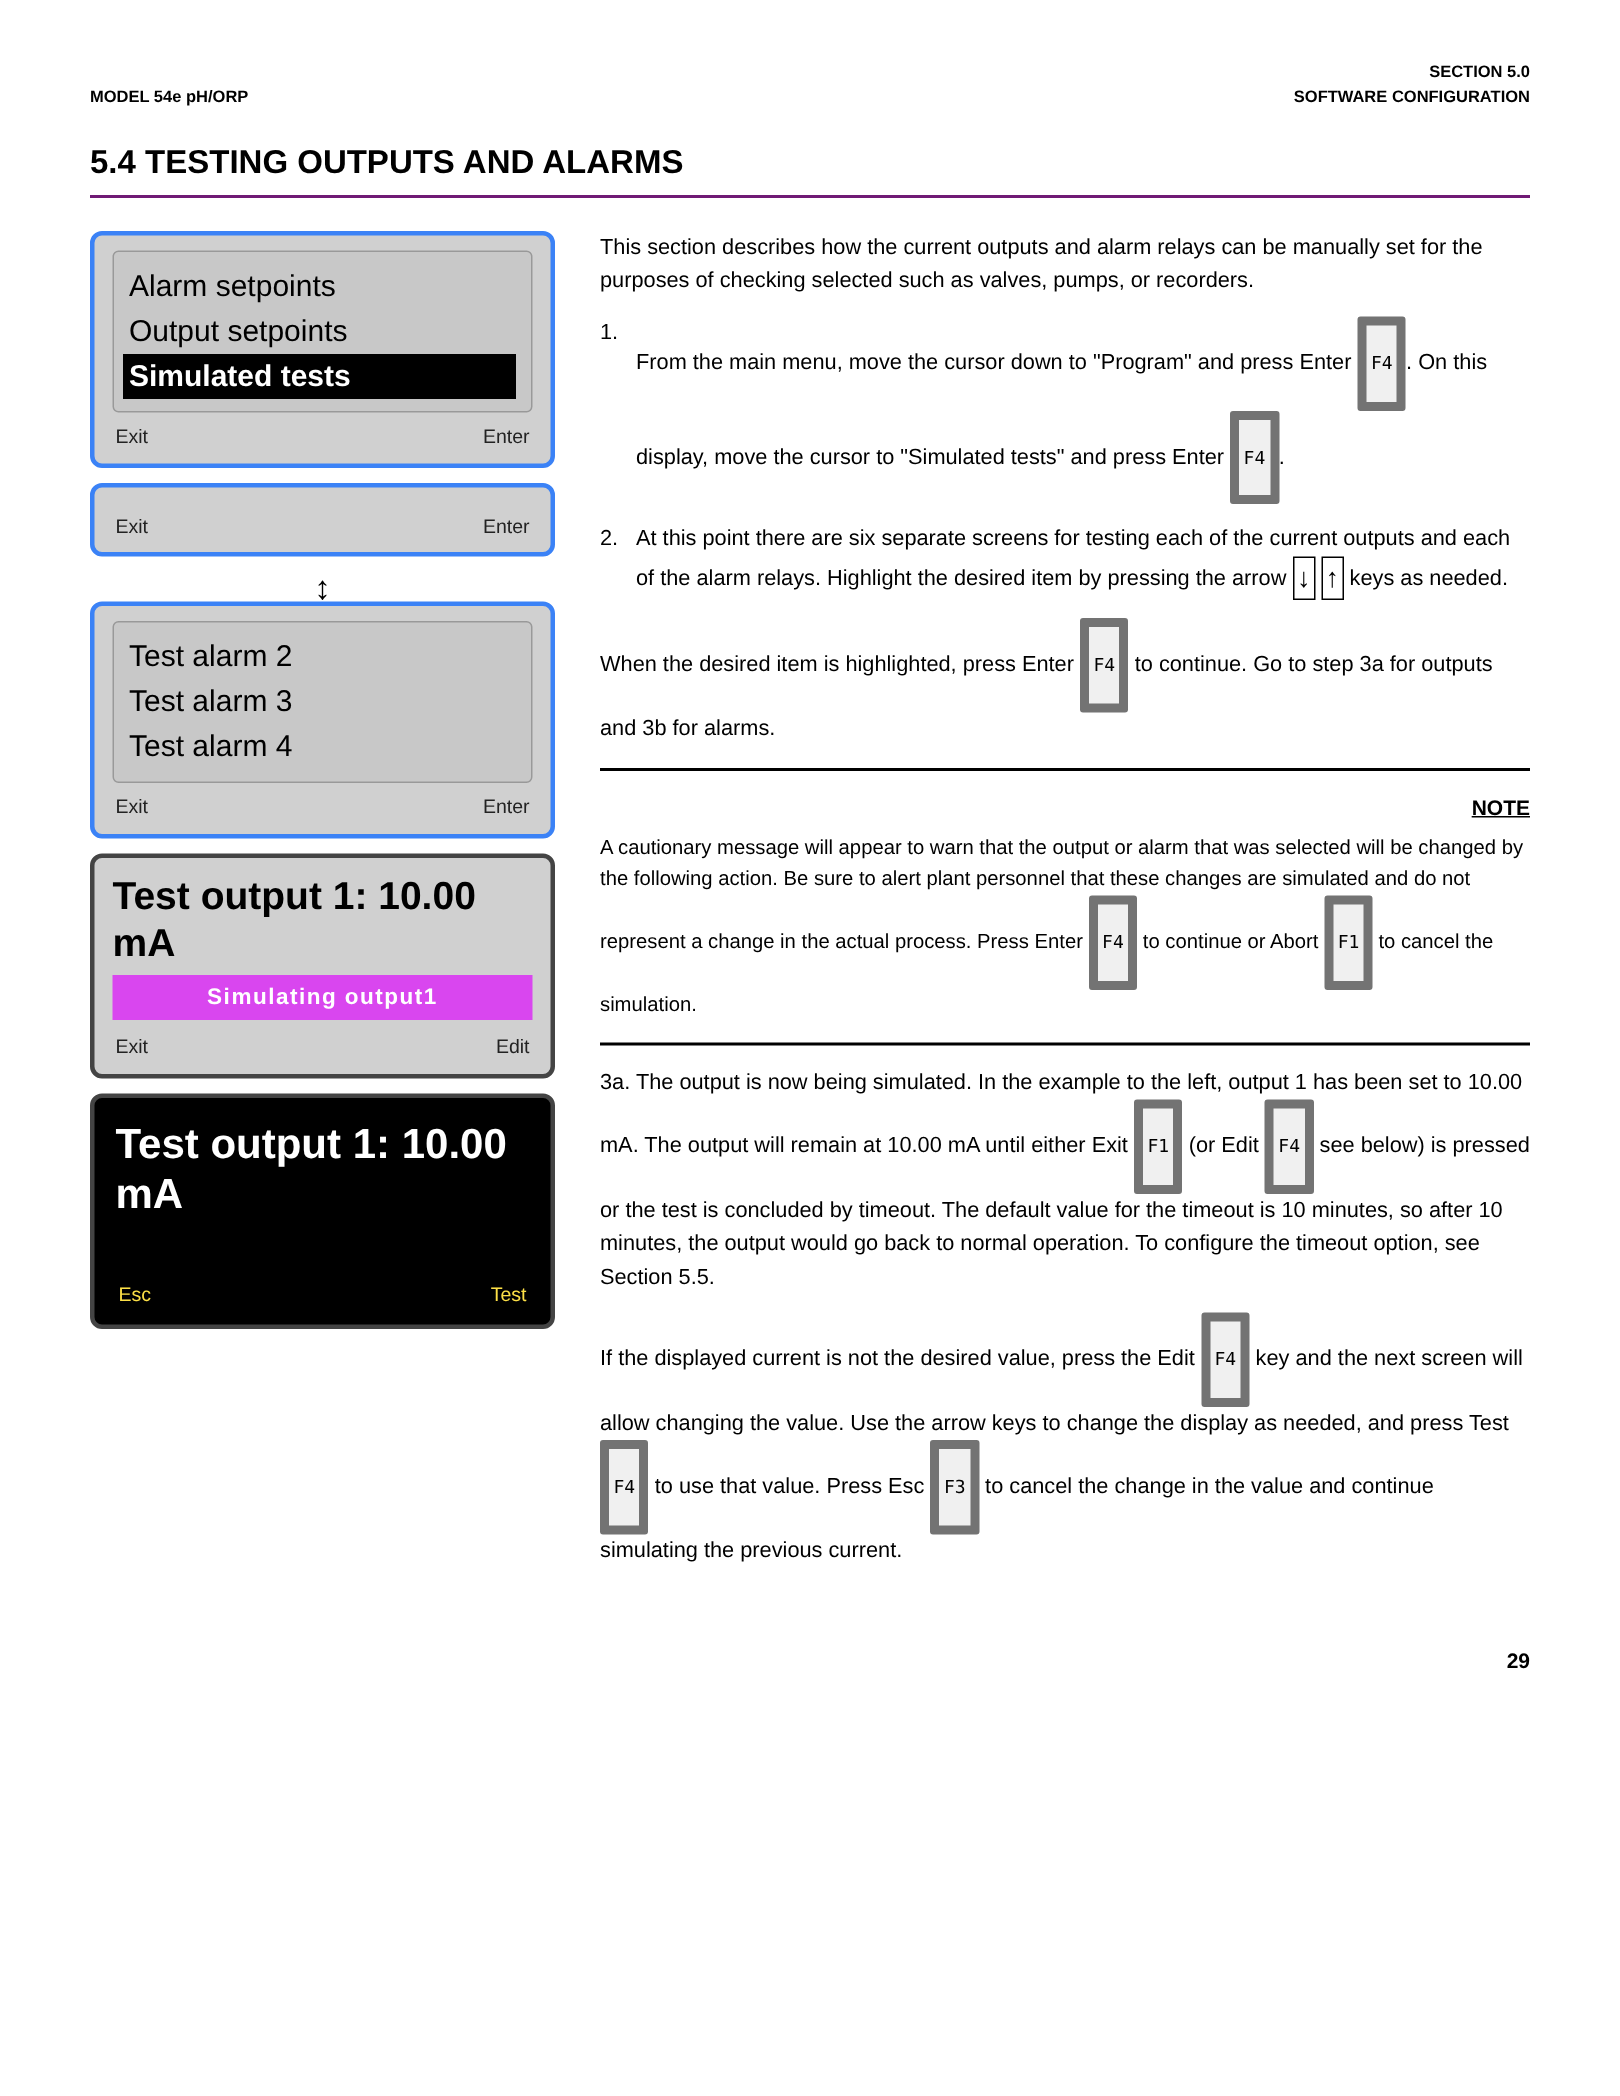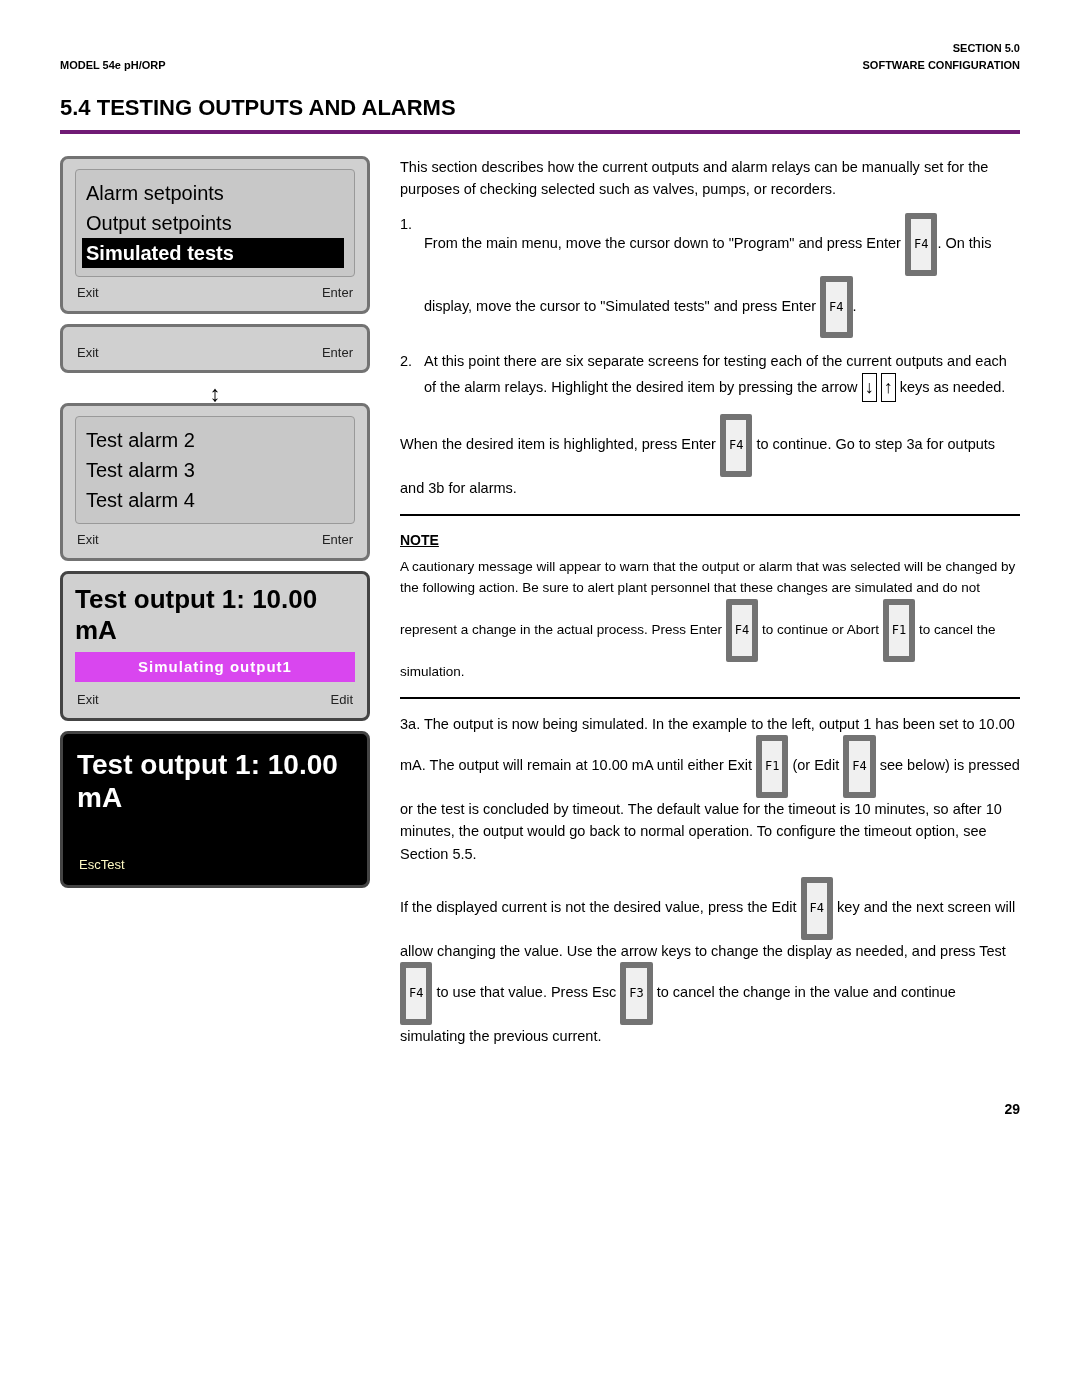--- a/index.html
+++ b/index.html
@@ -22,21 +22,21 @@
       font-size: 11px;
       font-weight: bold;
     }
     .header-left { font-weight: bold; font-size: 11px; }
     .header-right { text-align: right; font-size: 11px; font-weight: bold; }
 
     .section-title {
       font-size: 22px;
       font-weight: bold;
       margin-bottom: 22px;
-      border-bottom: 4px solid #701a75;
+      border-bottom: 2px solid #701a75;
       padding-bottom: 6px;
     }
 
     .main-content {
       display: flex;
       gap: 30px;
       align-items: flex-start;
     }
 
     .left-column {
@@ -48,21 +48,21 @@
     }
 
     .right-column {
       flex: 1;
       font-size: 14.5px;
       line-height: 1.55;
     }
 
     
     .device-screen {
-      border: 3px solid #737373;
+      border: 3px solid #3b82f6;
       border-radius: 8px;
       background: #d0d0d0;
       padding: 10px 12px 8px 12px;
       margin-bottom: 10px;
       position: relative;
     }
 
     .device-screen .screen-body {
       background: #c8c8c8;
       border: 1px solid #999;
@@ -153,24 +153,24 @@
       margin-bottom: 10px;
     }
     .inverted-screen .output-title {
       font-size: 28px;
       font-weight: bold;
       color: #fff;
       line-height: 1.2;
     }
     .inverted-screen .footer-buttons {
       display: flex;
-      justify-content: flex-start;
+      justify-content: space-between;
       margin-top: 40px;
       font-size: 13px;
-      color: #fef9c3;
+      color: #fde047;
       padding: 0 2px;
     }
 
     
     .para { margin-bottom: 12px; }
     .numbered-item { display: flex; gap: 6px; margin-bottom: 12px; }
     .num { min-width: 18px; font-weight: normal; }
 
     .inline-key {
       display: inline-block;
@@ -187,21 +187,21 @@
       border: none;
       border-top: 2px solid #000;
       margin: 14px 0;
     }
 
     .note-box {
       margin: 12px 0;
     }
     .note-title {
       font-weight: bold;
-      text-align: left;
+      text-align: right;
       font-size: 14px;
       margin-bottom: 6px;
       text-decoration: underline;
     }
     .note-text {
       font-size: 13.5px;
       line-height: 1.55;
     }
 
     .page-footer {

